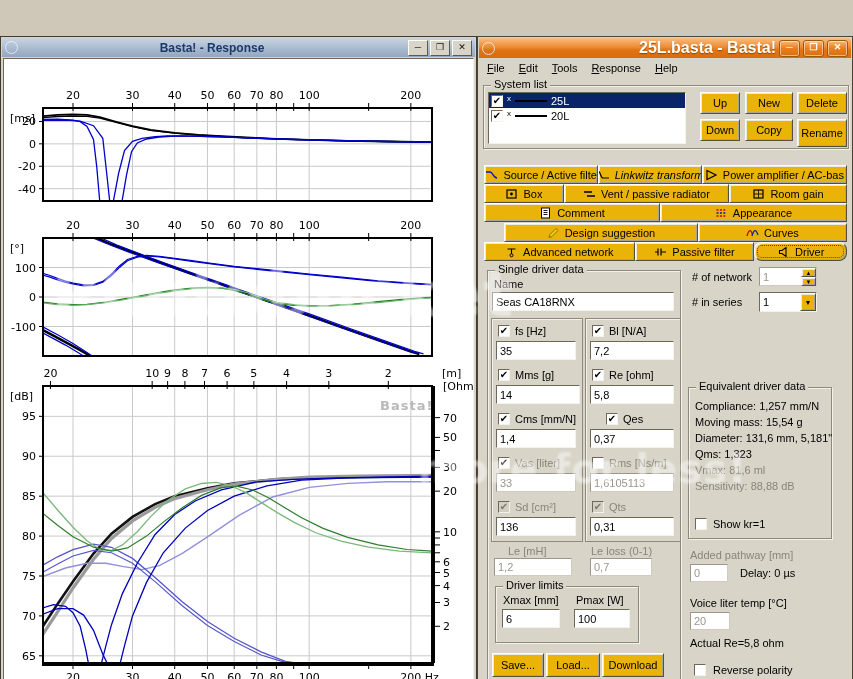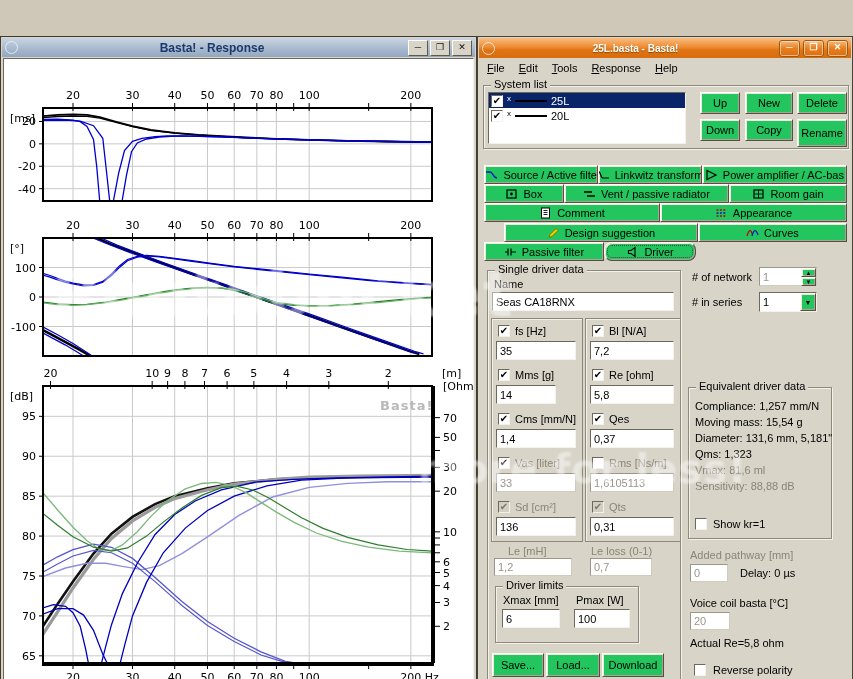--- a/index.html
+++ b/index.html
@@ -23,30 +23,30 @@
   .wm-chart{font-family:"DejaVu Sans",sans-serif;font-size:13px;font-weight:bold;fill:#b9b9b9;letter-spacing:1px;}
   .statusbar{position:absolute;left:0;right:0;bottom:0;height:21px;background:#d8d4c8;display:flex;gap:3px;padding:2px 2px 2px 2px;box-sizing:border-box;}
   .scell{height:17px;background:#d8d4c8;border:1px solid;border-color:#8a857a #f6f4ec #f6f4ec #8a857a;}
   .scell.c1{width:100px}.scell.c2{width:100px}.scell.c3{flex:1}
   .grip{position:absolute;right:2px;bottom:2px;width:14px;height:14px;
     background:repeating-linear-gradient(135deg,#d8d4c8 0 2px,#8a857a 2px 3px,#fff 3px 4px);}
   
   .rwin{left:477px;top:0;width:376px;height:679px;background:#d8d4c8;border:1px solid #4a4435;}
   .rtitle{position:absolute;left:1px;top:1px;right:1px;height:20px;border-radius:2px 2px 0 0;
     background:linear-gradient(#f9bd82,#ee8c32 45%,#e07414 60%,#d96d0e);display:flex;align-items:center;padding:0 3px;}
-  .rtitle .ttext{flex:1;text-align:center;font-size:10px;font-weight:bold;color:#fff;text-shadow:0 1px 1px #8a4a00;}
+  .rtitle .ttext{flex:1;text-align:right;font-size:16px;font-weight:bold;color:#fff;text-shadow:0 1px 1px #8a4a00;}
   .octl{width:19px;height:15px;margin-left:3px;border-radius:3px;border:1px solid #9a5a10;
     background:linear-gradient(#f8b87c,#e87e1e 50%,#db6f10);box-shadow:inset 0 0 0 1px rgba(255,255,255,.5);
     color:#fff;font-size:9px;font-weight:bold;line-height:13px;text-align:center;}
   .menubar{position:absolute;left:2px;top:23px;right:2px;height:18px;display:flex;font-size:11px;}
   .mitem{padding:2px 7px;}
   .mitem u{text-decoration:underline;}
   .grp{position:absolute;border:1px solid #8e897d;box-shadow:inset 1px 1px 0 #f3f1e9,1px 1px 0 #f3f1e9;}
   .cap{position:absolute;top:-8px;left:7px;background:#d8d4c8;padding:0 3px;font-size:11px;color:#000;white-space:nowrap;}
-  .btn3d{background:#22c55e;border:1px solid;border-color:#fffdf5 #55503f #55503f #fffdf5;
+  .btn3d{background:#eab308;border:1px solid;border-color:#fffdf5 #55503f #55503f #fffdf5;
     box-shadow:inset 1px 1px 0 #ece9df,inset -1px -1px 0 #a9a494;font-size:11px;color:#000;
     display:flex;align-items:center;justify-content:center;box-sizing:border-box;}
   .listbox{position:absolute;background:#fff;border:1px solid;border-color:#6d685a #f4f2ea #f4f2ea #6d685a;overflow:hidden;}
   .lrow{display:flex;align-items:center;height:15px;padding-left:2px;gap:4px;font-size:11px;}
   .lrow.sel{background:#0a246a;color:#fff;}
   .cb{width:12px;height:12px;background:#fff;border:1px solid;border-color:#6d685a #f4f2ea #f4f2ea #6d685a;
     box-sizing:border-box;font-size:10px;line-height:10px;text-align:center;color:#000;flex:none;}
   .cb.on::after{content:"✔";}
   .cb.dim{background:#d3cfc3;color:#7d786b;}
   .lsample{width:32px;border-top:2px solid #000;}
@@ -365,21 +365,21 @@
       </div>
 
     <div id="tabs">
         <div class="tabrow" style="top: 128px;">
           <div class="btn3d tabbtn" style="width: 31.5%;">
             <svg width="13" height="12" viewBox="0 0 13 12">
               <path d="M1 3h4c3 0 3 6 7 6" fill="none" stroke="#0018c0" stroke-width="1.3"></path>
             </svg>
             <span>Source / Active filte</span>
           </div>
-          <div class="btn3d tabbtn" style="width: 28.5%;">
+          <div class="btn3d tabbtn" style="width: 28.5%; font-style: italic;">
             <svg width="13" height="12" viewBox="0 0 13 12">
               <path d="M1 2c2.5 0 2.5 7 5 7h6" fill="none" stroke="#000" stroke-width="1.2"></path>
             </svg>
             <span>Linkwitz transform</span>
           </div>
           <div class="btn3d tabbtn" style="width: 40%;">
             <svg width="13" height="12" viewBox="0 0 13 12">
               <path d="M2 1.5l9 4.5-9 4.5z" fill="none" stroke="#000" stroke-width="1.2"></path>
             </svg>
             <span>Power amplifier / AC-bas</span>
@@ -433,20 +433,27 @@
           </div>
           <div class="btn3d tabbtn" style="width: 43.5%;">
             <svg width="13" height="12" viewBox="0 0 13 12">
               <path d="M1 9c2-7 4-7 5.5-1" fill="none" stroke="#c00000" stroke-width="1.2"></path>
               <path d="M6 9c2-7 4-7 6-1" fill="none" stroke="#0018c0" stroke-width="1.2"></path>
             </svg>
             <span>Curves</span>
           </div>
         </div>
         <div class="tabrow" style="top: 205px;">
+          <div class="btn3d tabbtn" style="width: 41.5%;">
+            <svg width="13" height="12" viewBox="0 0 13 12">
+              <path d="M2.5 3h8M6.5 3v5" stroke="#000" stroke-width="1.1" fill="none"></path>
+              <circle cx="6.5" cy="9.3" r="1.5" fill="none" stroke="#000"></circle>
+            </svg>
+            <span>Advanced network</span>
+          </div>
           <div class="btn3d tabbtn" style="width: 33%; justify-content: center;">
             <svg width="13" height="12" viewBox="0 0 13 12">
               <path d="M1 6h3M4 2.5v7M7 2.5v7M7 6h5" stroke="#000" stroke-width="1.2" fill="none"></path>
             </svg>
             <span>Passive filter</span>
           </div>
           <div class="btn3d tabbtn active" style="width: 25.5%; border-radius: 8px;">
             <svg width="13" height="12" viewBox="0 0 13 12">
               <path d="M2.5 4.5h2.5L9 1.5v9L5 7.5H2.5z" fill="none" stroke="#000" stroke-width="1.1"></path>
             </svg>
@@ -466,21 +473,21 @@
     <div id="params-left">
         <div class="prow-label" style="left: 20px; top: 288px;">
           <span class="cb on"></span>
           <span class="lab" style="position:static;">fs [Hz]</span>
         </div>
         <input class="tf" value="35" style="left: 18px; top: 304px; width: 80px; height: 19px;">
         <div class="prow-label" style="left: 20px; top: 332px;">
           <span class="cb on"></span>
           <span class="lab" style="position:static;">Mms [g]</span>
         </div>
-        <input class="tf" value="14" style="left: 18px; top: 348px; width: 60px; height: 19px;">
+        <input class="tf" value="14" style="left: 18px; top: 348px; width: 84px; height: 19px;">
         <div class="prow-label" style="left: 20px; top: 376px;">
           <span class="cb on"></span>
           <span class="lab" style="position:static;">Cms [mm/N]</span>
         </div>
         <input class="tf" value="1,4" style="left: 18px; top: 392px; width: 80px; height: 19px;">
         <div class="prow-label" style="left: 20px; top: 420px;">
           <span class="cb on"></span>
           <span class="lab dim" style="position:static;">Vas [liter]</span>
         </div>
         <input class="tf dis" disabled="" value="33" style="left: 18px; top: 436px; width: 80px; height: 19px;">
@@ -494,21 +501,21 @@
         <div class="prow-label" style="left: 114px; top: 288px;">
           <span class="cb on"></span>
           <span class="lab" style="position:static;">Bl [N/A]</span>
         </div>
         <input class="tf" value="7,2" style="left: 112px; top: 304px; width: 84px; height: 19px;">
         <div class="prow-label" style="left: 114px; top: 332px;">
           <span class="cb on"></span>
           <span class="lab" style="position:static;">Re [ohm]</span>
         </div>
         <input class="tf" value="5,8" style="left: 112px; top: 348px; width: 84px; height: 19px;">
-        <div class="prow-label" style="left: 114px; top: 376px;">
+        <div class="prow-label" style="left: 128px; top: 376px;">
           <span class="cb on"></span>
           <span class="lab" style="position:static;">Qes</span>
         </div>
         <input class="tf" value="0,37" style="left: 112px; top: 392px; width: 84px; height: 19px;">
         <div class="prow-label" style="left: 114px; top: 420px;">
           <span class="cb"></span>
           <span class="lab dim" style="position:static;">Rms [Ns/m]</span>
         </div>
         <input class="tf dis" disabled="" value="1,6105113" style="left: 112px; top: 436px; width: 84px; height: 19px;">
         <div class="prow-label" style="left: 114px; top: 464px;">
@@ -560,21 +567,21 @@
       <div style="position:absolute;left:6px;bottom:8px;display:flex;align-items:center;gap:6px;">
         <span class="cb"></span>
         <span class="lab" style="position:static;">Show kr=1</span>
       </div>
     </div>
 
     <div class="lab dim" style="left:212px;top:512px;">Added pathway [mm]</div>
     <input class="tf dis" style="left: 212px; top: 527px; width: 38px; height: 18px;" disabled="" value="0">
     <div class="lab" style="left:262px;top:530px;">Delay: 0 µs</div>
 
-    <div class="lab" style="left:212px;top:560px;">Voice coil basta [°C]</div>
+    <div class="lab" style="left:212px;top:560px;">Voice liter temp [°C]</div>
     <input class="tf dis" style="left: 212px; top: 575px; width: 40px; height: 18px;" disabled="" value="20">
     <div class="lab" style="left:212px;top:600px;">Actual Re=5,8 ohm</div>
 
     <div style="position:absolute;left:216px;top:627px;display:flex;align-items:center;gap:7px;">
       <span class="cb"></span>
       <span class="lab" style="position:static;">Reverse polarity</span>
     </div>
   </div>
 
   <div class="wm" id="wm1">Photobucket</div>

